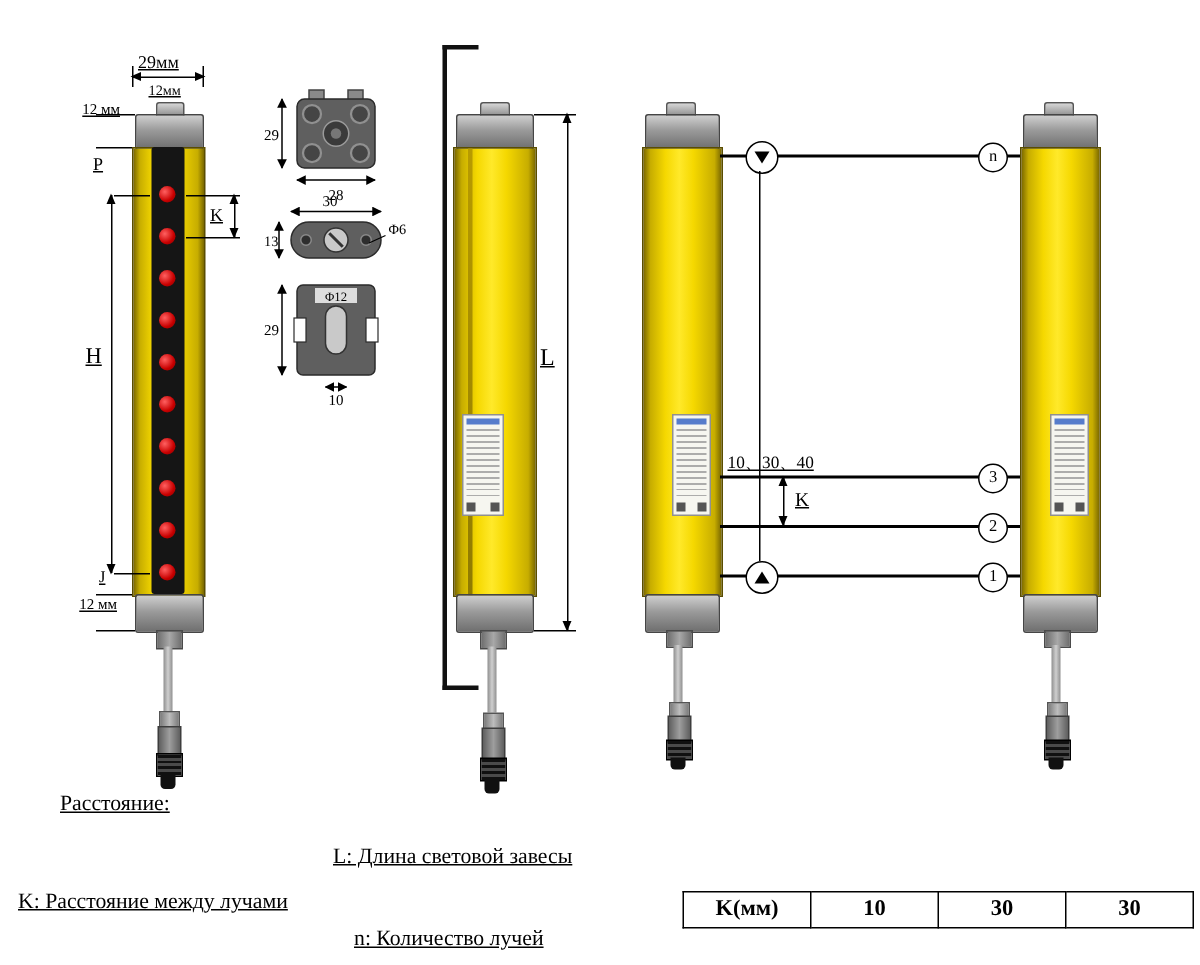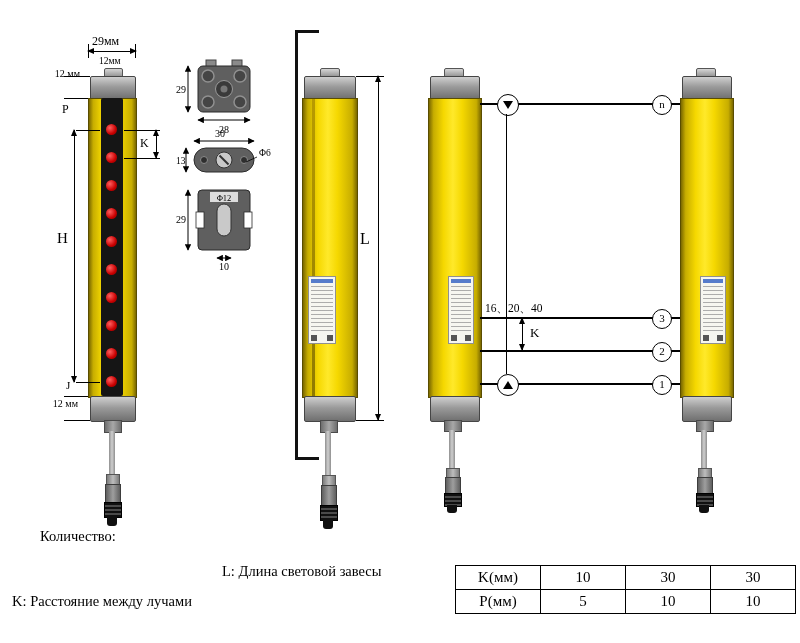--- a/index.html
+++ b/index.html
@@ -1,20 +1,20 @@
 <!DOCTYPE html>
 <html><head>
 <meta charset="utf-8">
 <style>
   html,body { margin:0; padding:0; background:#fff; }
   .canvas { position:relative; width:800px; height:643px; background:#ffffff; overflow:hidden;
             font-family:"Liberation Serif", serif; color:#000; }
 
   
-  .lbl { position:absolute; color:#000; white-space:nowrap; font-family:"Liberation Serif", serif; }
+  .lbl { position:absolute; color:#000; white-space:nowrap; font-family:"Liberation Serif", serif;text-decoration:underline; }
 
   
   .tick { position:absolute; background:#000; }
   .dimv { position:absolute; width:1px; background:#000; }
   .dimv::before { content:""; position:absolute; top:-1px; left:-3px; width:0; height:0;
                   border-left:3.5px solid transparent; border-right:3.5px solid transparent;
                   border-bottom:7px solid #000; }
   .dimv::after  { content:""; position:absolute; bottom:-1px; left:-3px; width:0; height:0;
                   border-left:3.5px solid transparent; border-right:3.5px solid transparent;
                   border-top:7px solid #000; }
@@ -58,21 +58,21 @@
   .num-circle { position:absolute; width:18px; height:18px; border-radius:50%;
     border:1.4px solid #000; background:#fff; text-align:center; line-height:17px; font-size:11px; }
   .tx-circle { position:absolute; width:20px; height:20px; border-radius:50%;
     border:1.4px solid #000; background:#fff; display:flex; align-items:center; justify-content:center; }
   .tri-d { width:0; height:0; border-left:5px solid transparent; border-right:5px solid transparent; border-top:8px solid #000; }
   .tri-u { width:0; height:0; border-left:5px solid transparent; border-right:5px solid transparent; border-bottom:8px solid #000; }
 
   .wall { position:absolute; background:#111; }
 
   
-  .spec-table { position:absolute; left:455px; top:565px; border-collapse:collapse; }
+  .spec-table { position:absolute; left:455px; top:594px; border-collapse:collapse;font-weight:bold; }
   .spec-table td { border:1px solid #000; width:80px; height:23px; text-align:center;
     font-size:15px; font-family:"Liberation Serif", serif; padding:0 2px; background:#fff; }
 
   .brackets text { font-family:"Liberation Serif", serif; fill:#000; }
 </style>
 </head>
 <body>
 
 <div class="canvas">
 
@@ -246,38 +246,33 @@
   <div class="tx-circle" style="left:497px;top:374px;">
     <div class="tri-u"></div>
   </div>
   <div class="tick" style="left:506px;top:114px;width:1px;height:260px;"></div>
 
   <div class="num-circle" style="left:652px;top:95px;">n</div>
   <div class="num-circle" style="left:652px;top:309px;">3</div>
   <div class="num-circle" style="left:652px;top:342px;">2</div>
   <div class="num-circle" style="left:652px;top:375px;">1</div>
 
-  <div class="lbl" style="left:485px;top:301px;font-size:11.5px;">16、20、40</div>
+  <div class="lbl" style="left:485px;top:301px;font-size:11.5px;">10、30、40</div>
   <div class="dimv" style="left:522px;top:318px;height:32px;"></div>
   <div class="lbl" style="left:530px;top:325px;font-size:13px;">K</div>
 
-  <div class="lbl" style="left:40px;top:528px;font-size:14.5px;">Количество:</div>
+  <div class="lbl" style="left:40px;top:528px;font-size:14.5px;">Расстояние:</div>
   <div class="lbl" style="left:12px;top:593px;font-size:14.5px;">K: Расстояние между лучами</div>
   <div class="lbl" style="left:222px;top:563px;font-size:14.5px;">L: Длина световой завесы</div>
+  <div class="lbl" style="left:236px;top:618px;font-size:14.5px;">n: Количество лучей</div>
 
   <table class="spec-table">
     <tbody>
         <tr>
       <td>K(мм)</td>
       <td>10</td>
       <td>30</td>
       <td>30</td>
     </tr>
-    <tr>
-      <td>P(мм)</td>
-      <td>5</td>
-      <td>10</td>
-      <td>10</td>
-    </tr>
   </tbody>
     </table>
 
 </div>
 
 </body></html>

